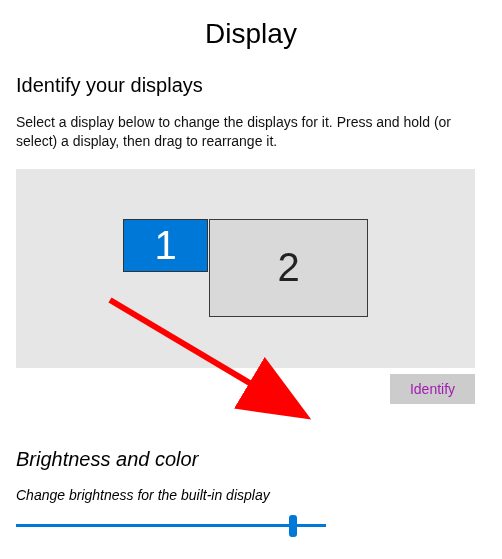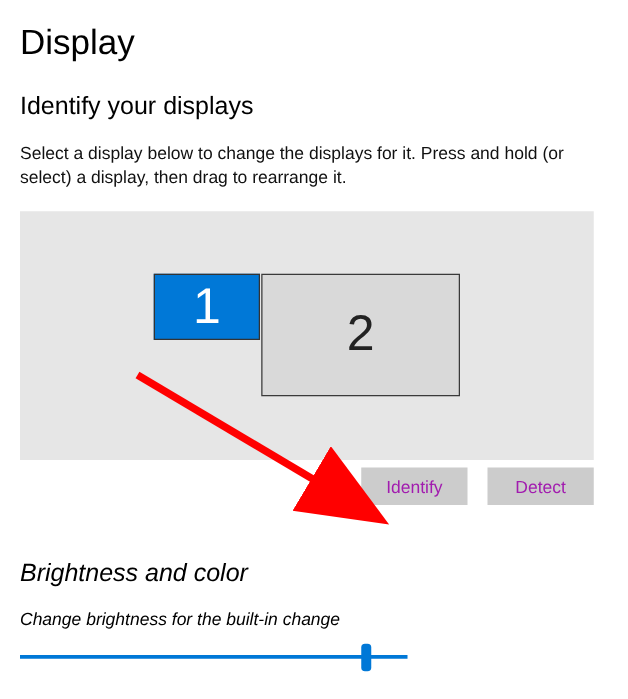--- a/index.html
+++ b/index.html
@@ -14,20 +14,21 @@
     overflow: hidden;
   }
   .container {
     padding: 0 16px;
   }
   h1.page-title {
     font-weight: 400;
     font-size: 28px;
     margin: 18px 0 24px 0;
     letter-spacing: 0;
+    text-align: center;
   }
   h2.section-title {
     font-weight: 400;
     font-size: 20px;
     margin: 0 0 16px 0;
   }
   p.desc {
     font-size: 14px;
     color: #111;
     margin: 0 0 18px 0;
@@ -143,26 +144,25 @@
     <div class="display-tile disp1">
       <span>1</span>
     </div>
     <div class="display-tile disp2">
       <span>2</span>
     </div>
   </div>
 
   <div class="button-row">
     <button class="win-btn">Identify</button>
-    <button class="win-btn">Detect</button>
   </div>
 
   <div class="brightness-section">
     <h2 class="section-title">Brightness and color</h2>
-    <p class="brightness-label">Change brightness for the built-in change</p>
+    <p class="brightness-label">Change brightness for the built-in display</p>
     <div class="slider-wrap" aria-valuenow="89">
       <div class="slider-track"></div>
       <div class="slider-thumb"></div>
     </div>
   </div>
 </div>
 
 <svg class="arrow-overlay" viewBox="0 0 502 559">
   <defs>
     <marker id="arrowhead" markerWidth="14" markerHeight="14" refX="4" refY="5" orient="auto">

